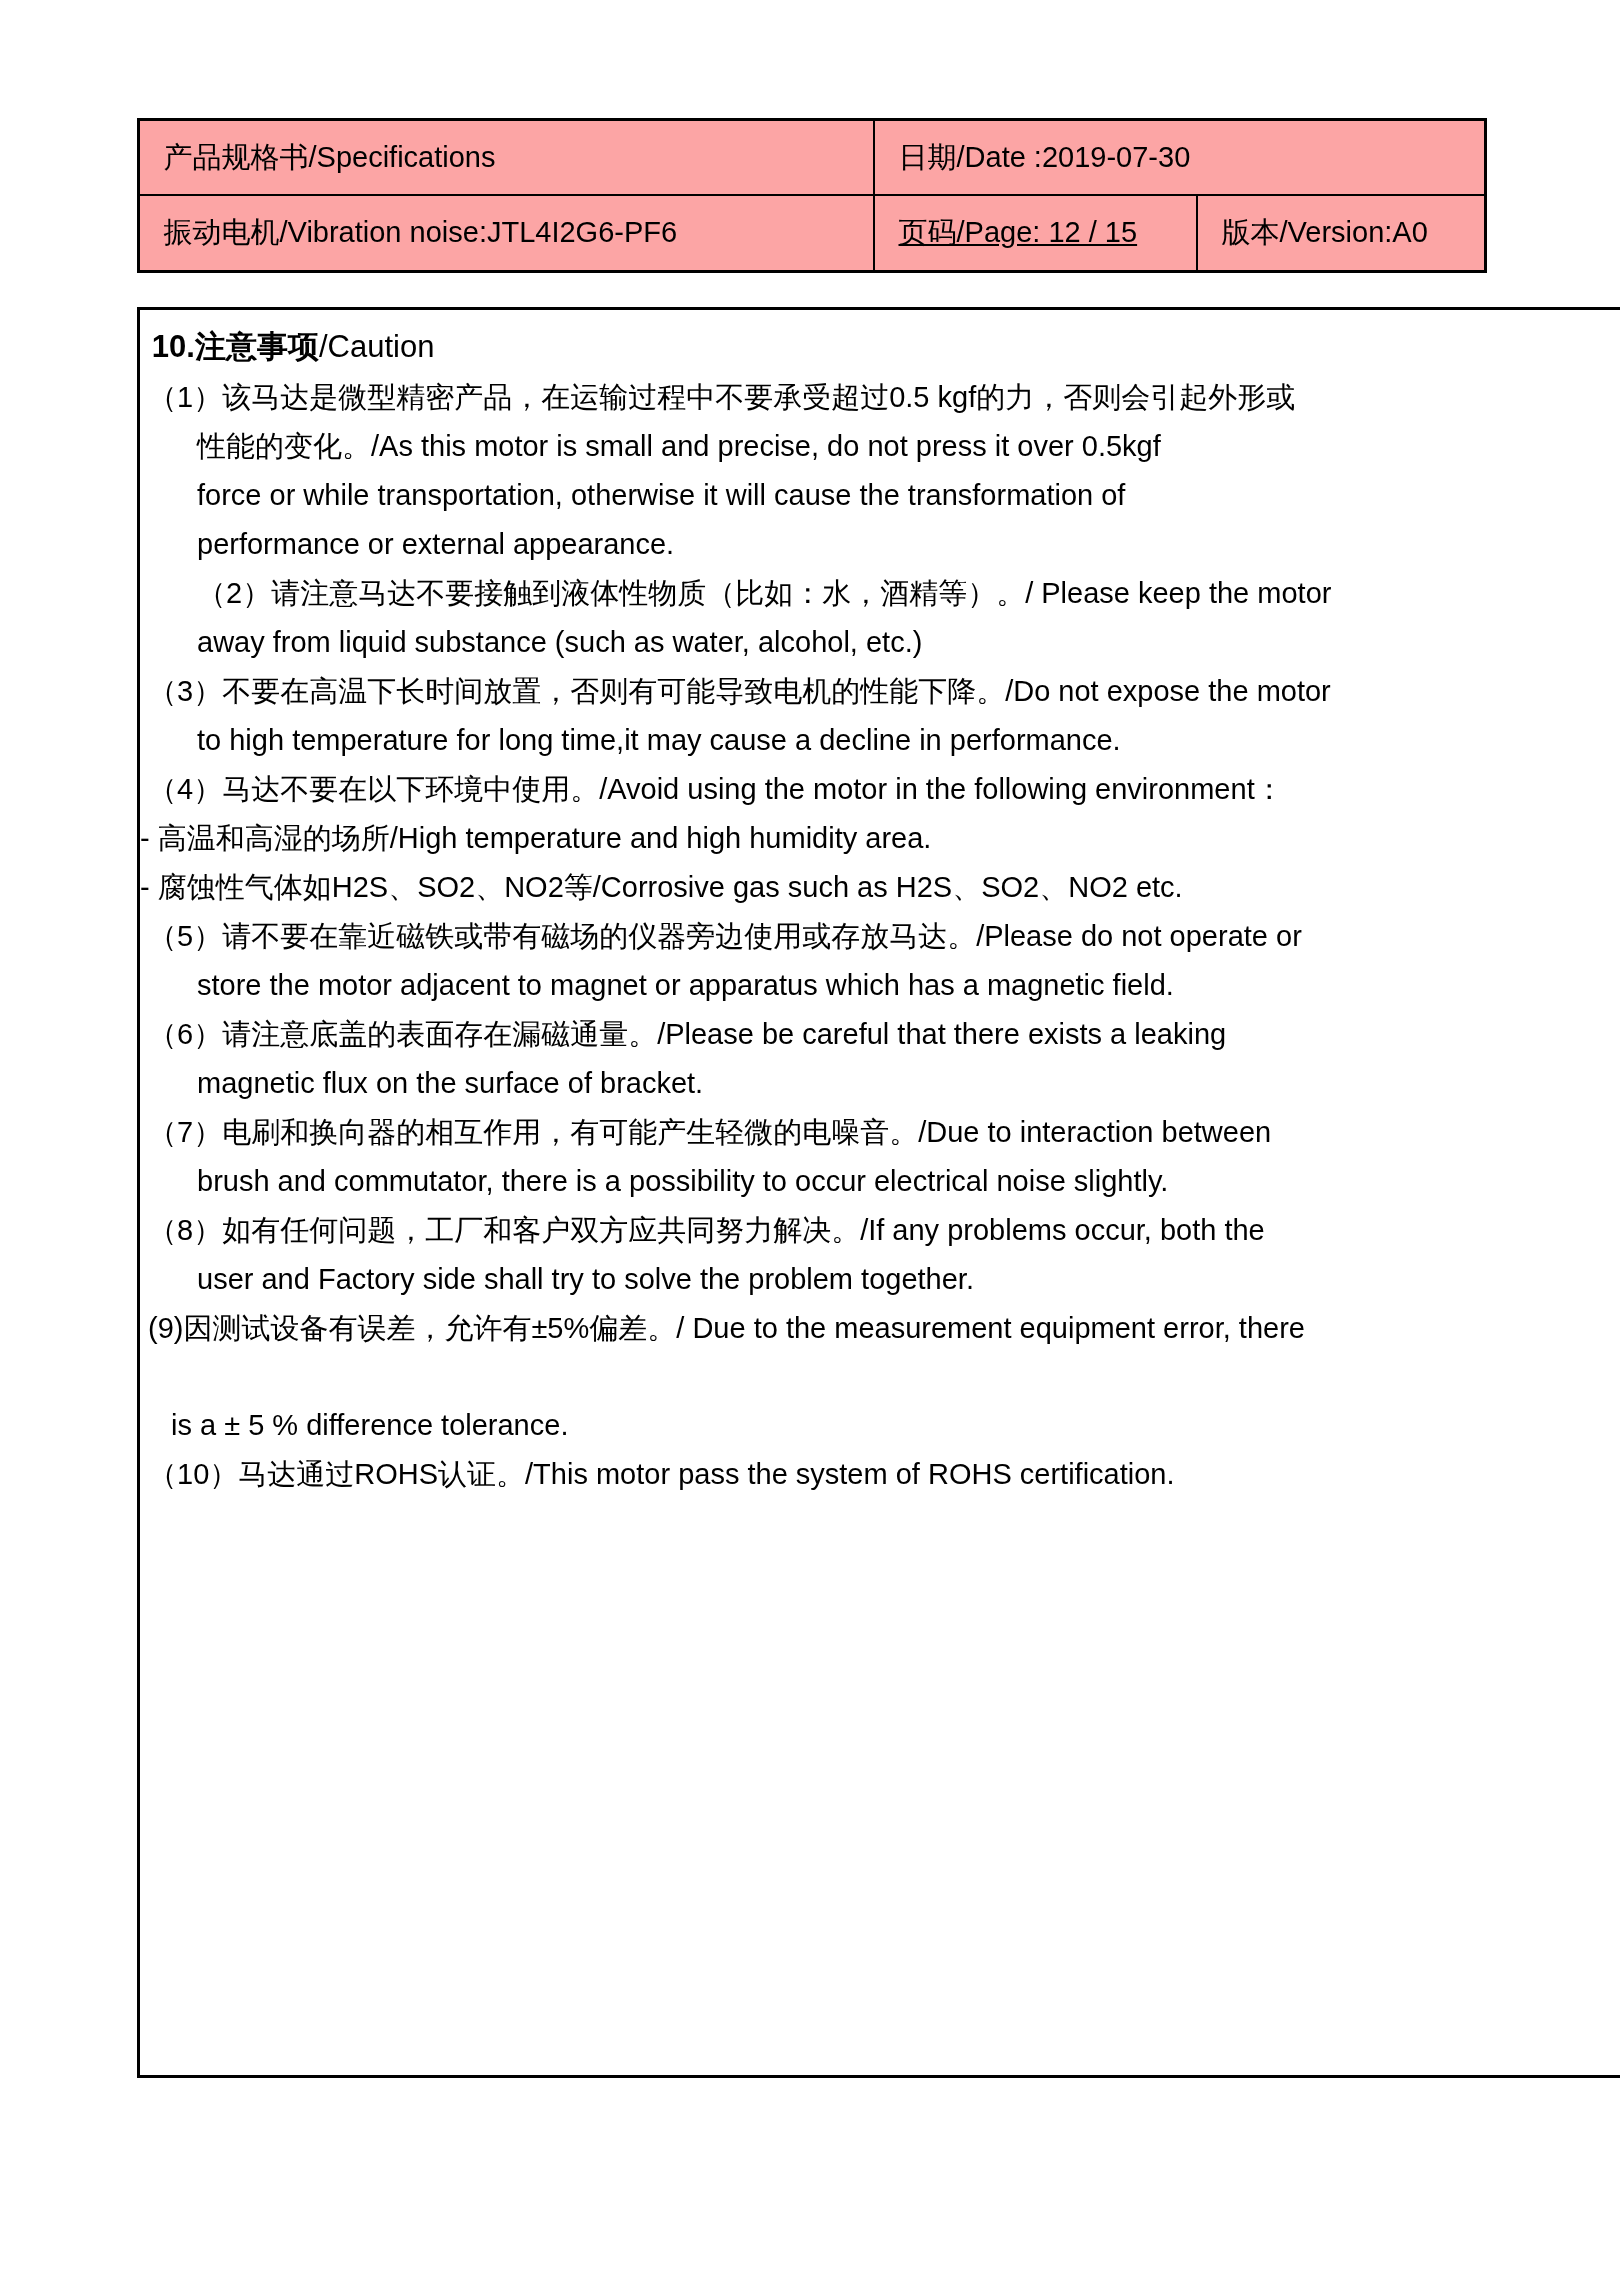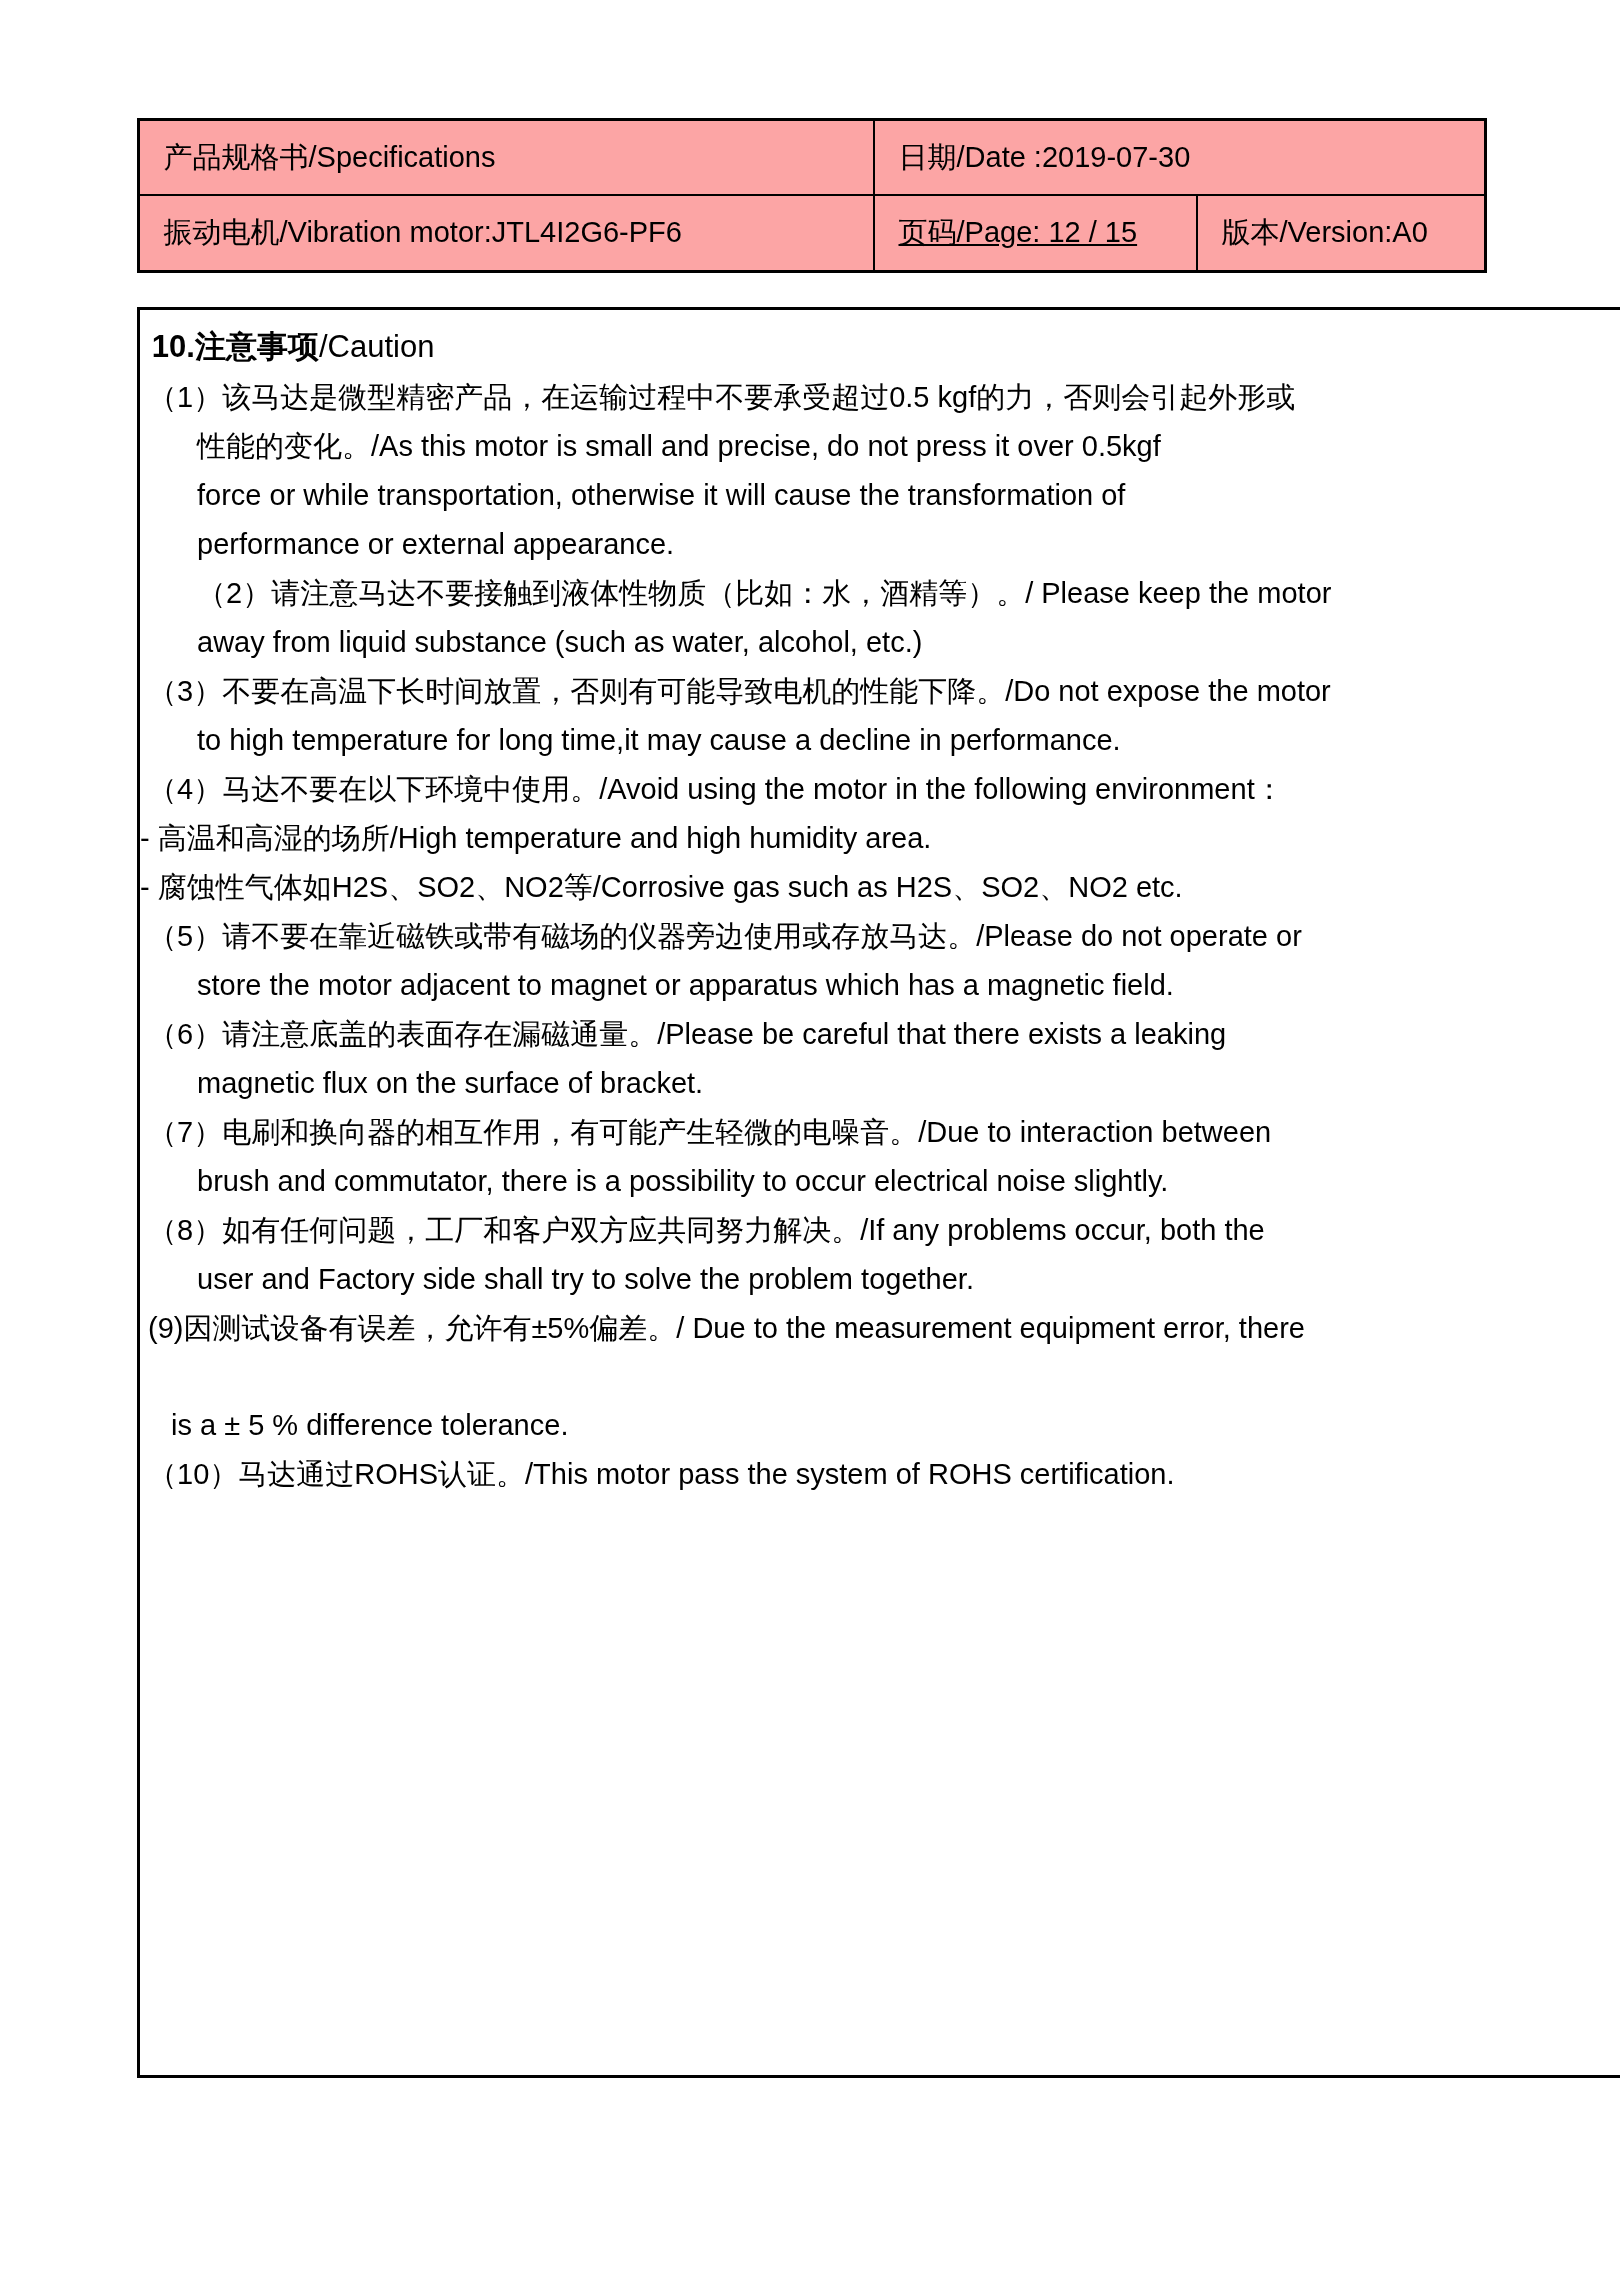--- a/index.html
+++ b/index.html
@@ -75,21 +75,21 @@
 <body>
 
 <div id="page">
 
   <div id="header-table">
     <div class="hrow hrow-1">
       <div class="hcell w-col1">产品规格书/Specifications</div>
       <div class="hcell w-rest">日期/Date :2019-07-30</div>
     </div>
     <div class="hrow hrow-2">
-      <div class="hcell w-col1">振动电机/Vibration motor:JTL4I2G6-PF6</div>
+      <div class="hcell w-col1">振动电机/Vibration noise:JTL4I2G6-PF6</div>
       <div class="hcell w-col2">页码/Page: 12 / 15</div>
       <div class="hcell w-rest">版本/Version:A0</div>
     </div>
   </div>
 
   <div id="caution-box">
     <div class="sec-title">
       <span class="b">10.注意事项</span><span>/Caution</span>
     </div>
     <div class="ln i0">（1）该马达是微型精密产品，在运输过程中不要承受超过0.5 kgf的力，否则会引起外形或</div>

